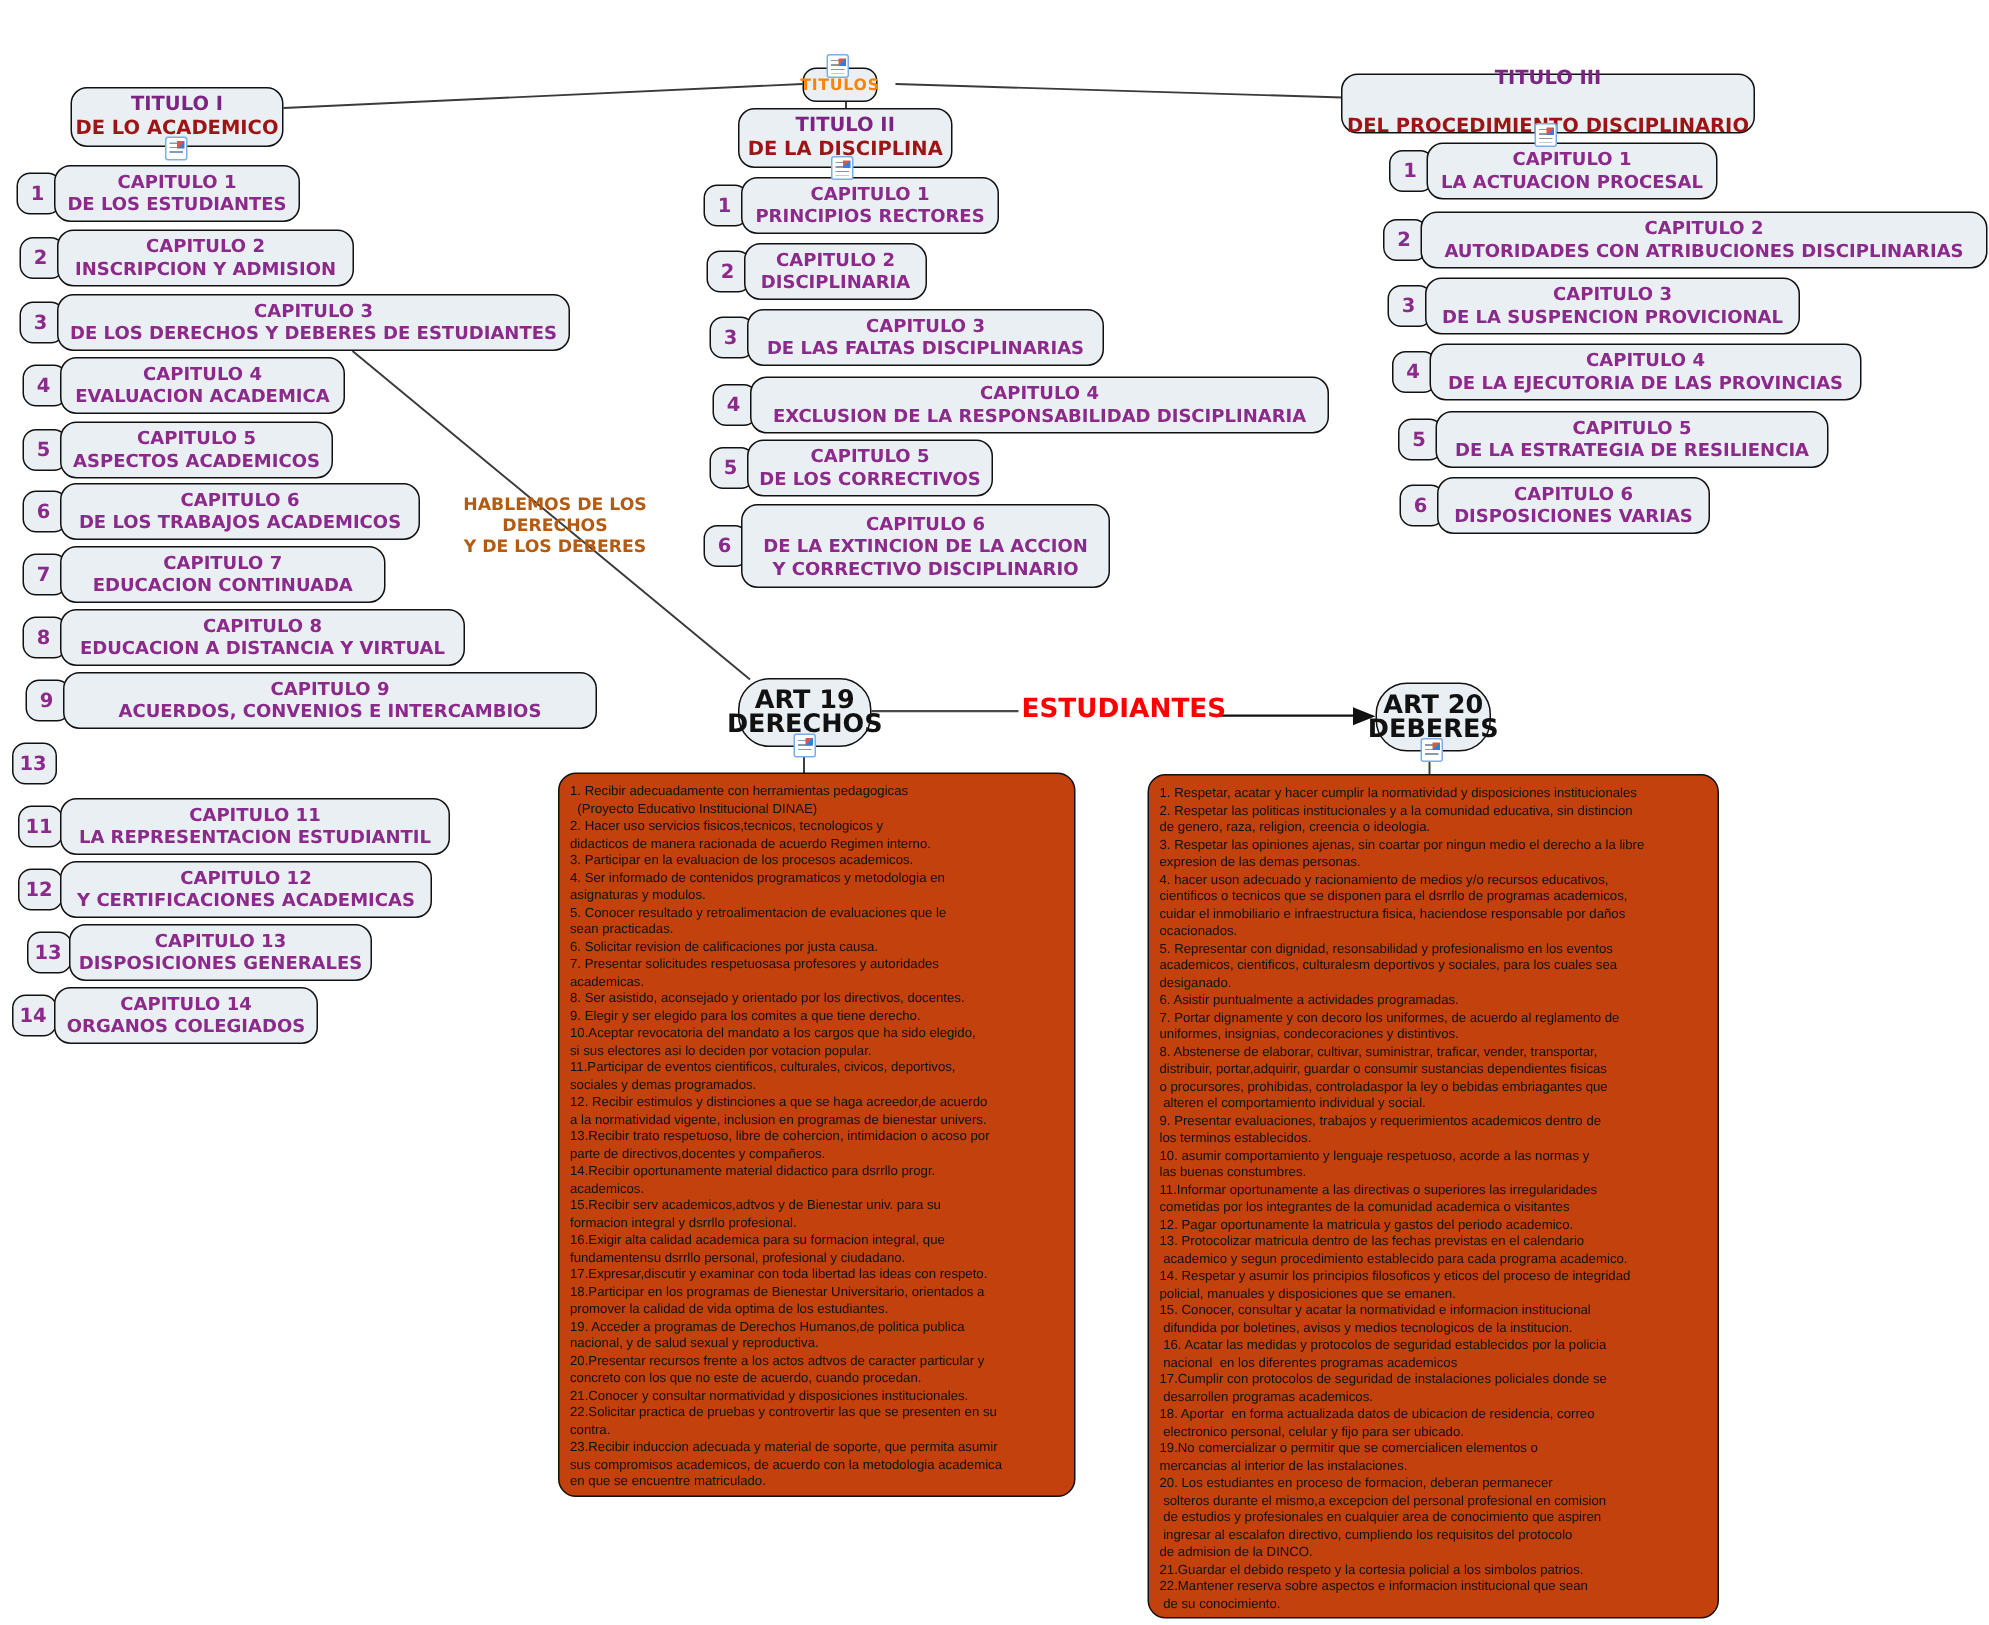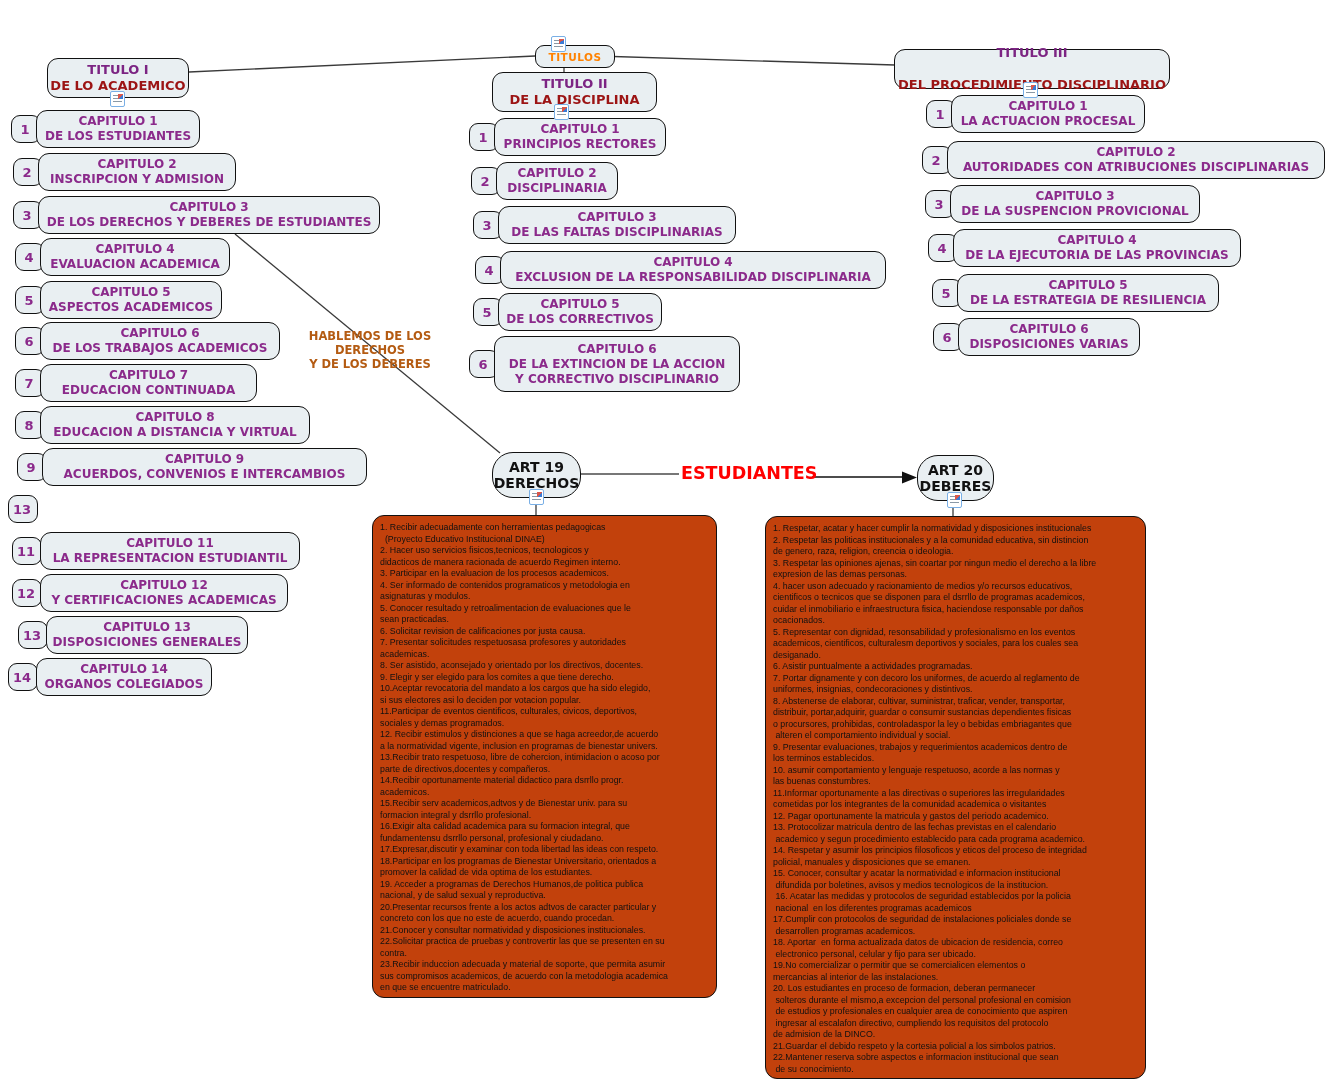--- a/index.html
+++ b/index.html
@@ -8,21 +8,21 @@
   .node{position:absolute;box-sizing:border-box;background:#e9eff2;border:1.6px solid #111;border-radius:11px;display:flex;align-items:center;justify-content:center;text-align:center;z-index:2;}
   .cap{color:#8b2a8b;font-weight:bold;font-size:12px;line-height:15px;white-space:pre-line;height:38px;}
   .cap3{height:56px;}
   .badge{position:absolute;box-sizing:border-box;width:30px;height:28px;background:#e9eff2;border:1.6px solid #111;border-radius:9px;color:#8b2a8b;font-weight:bold;font-size:13px;display:flex;align-items:center;justify-content:center;padding-right:2px;z-index:1;}
   .titulo{flex-direction:column;font-weight:bold;font-size:13px;line-height:16.5px;height:40px;}
   .titulo .t-name{color:#7c2483;}
   .titulo .t-sub{color:#9c1414;}
   .header-box{border-radius:9px;font-family:"Liberation Sans",sans-serif;font-weight:bold;font-size:13.5px;line-height:19px;flex-direction:column;color:#111;}
   .header-box .h1{text-decoration:underline;}
   .titulos-node{font-size:10.5px;font-weight:bold;color:#ff8200;border-radius:9px;border-width:1.4px;height:23px;letter-spacing:.5px;}
-  .art{font-weight:bold;font-size:14px;line-height:16px;color:#111;white-space:pre-line;border-radius:21px;}
+  .art{font-weight:bold;font-size:17px;line-height:16px;color:#111;white-space:pre-line;border-radius:21px;}
   .bigbox{align-items:flex-start;justify-content:flex-start;text-align:left;border-radius:12px;border-width:1.2px;background:#c2410c;}
   .bigbox .list{font-family:"Liberation Sans",sans-serif;font-size:8.8px;line-height:11.5px;color:#111;white-space:pre-wrap;padding:6px 4px 4px 7px;}
   .hablemos{position:absolute;color:#b45b12;font-weight:bold;font-size:11.5px;line-height:14px;text-align:center;white-space:pre-line;z-index:3;}
   .estudiantes{position:absolute;color:#ff0000;font-weight:bold;font-size:17.5px;z-index:3;}
   .note-icon{position:absolute;box-sizing:border-box;width:15px;height:16px;background:#fff;border:1px solid #79afe6;border-radius:2px;z-index:5;}
   .note-icon::before{content:"";position:absolute;left:2px;top:3px;width:9px;height:9px;background:repeating-linear-gradient(to bottom,#8a99a6 0 1px,transparent 1px 3px);}
   .note-icon::after{content:"";position:absolute;right:1px;top:2px;width:5px;height:5px;background:linear-gradient(135deg,#d9574b 0 50%,#3a7bd5 50% 100%);}
 </style>
 </head>
 <body>
@@ -36,21 +36,21 @@
     <line x1="597" y1="56" x2="895" y2="65" stroke="#3a3a3a" stroke-width="1.3"></line>
     <line x1="235" y1="234" x2="500" y2="453" stroke="#3a3a3a" stroke-width="1.3"></line>
     <line x1="581" y1="474" x2="679" y2="474" stroke="#4a4a4a" stroke-width="1.5"></line>
     <line x1="812" y1="477" x2="904" y2="477" stroke="#111" stroke-width="1.5"></line>
     <polygon points="902,471.5 917,477.5 902,483.5" fill="#111"></polygon>
     <line x1="536" y1="498" x2="536" y2="516" stroke="#3a3a3a" stroke-width="1.3"></line>
     <line x1="953" y1="501" x2="953" y2="517" stroke="#3a3a3a" stroke-width="1.3"></line>
   </svg>
 
   <div class="note-icon" style="left:551px;top:36px;"></div>
-  <div class="node titulos-node" style="left:535px;top:45px;width:80px;">TITULOS</div>
+  <div class="node titulos-node" style="left:535px;top:45px;width:50px;">TITULOS</div>
 
   <div class="node titulo" style="left:47px;top:58px;width:142px;">
     <div class="t-name">TITULO I</div>
     <div class="t-sub">DE LO ACADEMICO</div>
   </div>
   <div class="note-icon" style="left:110px;top:91px;"></div>
 
   <div class="badge" style="left:11px;top:115px;">1</div>
   <div class="node cap" style="left:36px;top:110px;width:164px;">CAPITULO 1
 DE LOS ESTUDIANTES</div>
@@ -69,37 +69,37 @@
   <div class="badge" style="left:15px;top:327px;">6</div>
   <div class="node cap" style="left:40px;top:322px;width:240px;">CAPITULO 6
 DE LOS TRABAJOS ACADEMICOS</div>
   <div class="badge" style="left:15px;top:369px;">7</div>
   <div class="node cap" style="left:40px;top:364px;width:217px;">CAPITULO 7
 EDUCACION CONTINUADA</div>
   <div class="badge" style="left:15px;top:411px;">8</div>
   <div class="node cap" style="left:40px;top:406px;width:270px;">CAPITULO 8
 EDUCACION A DISTANCIA Y VIRTUAL</div>
   <div class="badge" style="left:17px;top:453px;">9</div>
-  <div class="node cap" style="left:42px;top:448px;width:325px;">CAPITULO 9
+  <div class="node cap" style="left:42px;top:448px;width:356px;">CAPITULO 9
 ACUERDOS, CONVENIOS E INTERCAMBIOS</div>
   <div class="badge" style="left:8px;top:495px;">13</div>
   <div class="badge" style="left:12px;top:537px;">11</div>
   <div class="node cap" style="left:40px;top:532px;width:260px;">CAPITULO 11
 LA REPRESENTACION ESTUDIANTIL</div>
   <div class="badge" style="left:12px;top:579px;">12</div>
   <div class="node cap" style="left:40px;top:574px;width:248px;">CAPITULO 12
 Y CERTIFICACIONES ACADEMICAS</div>
   <div class="badge" style="left:18px;top:621px;">13</div>
   <div class="node cap" style="left:46px;top:616px;width:202px;">CAPITULO 13
 DISPOSICIONES GENERALES</div>
   <div class="badge" style="left:8px;top:663px;">14</div>
   <div class="node cap" style="left:36px;top:658px;width:176px;">CAPITULO 14
 ORGANOS COLEGIADOS</div>
 
-  <div class="node titulo" style="left:492px;top:72px;width:165px;">
+  <div class="node titulo" style="left:492px;top:72px;width:143px;">
     <div class="t-name">TITULO II</div>
     <div class="t-sub">DE LA DISCIPLINA</div>
   </div>
   <div class="note-icon" style="left:554px;top:104px;"></div>
 
   <div class="badge" style="left:469px;top:123px;">1</div>
   <div class="node cap" style="left:494px;top:118px;width:172px;">CAPITULO 1
 PRINCIPIOS RECTORES</div>
   <div class="badge" style="left:471px;top:167px;">2</div>
   <div class="node cap" style="left:496px;top:162px;width:122px;">CAPITULO 2

